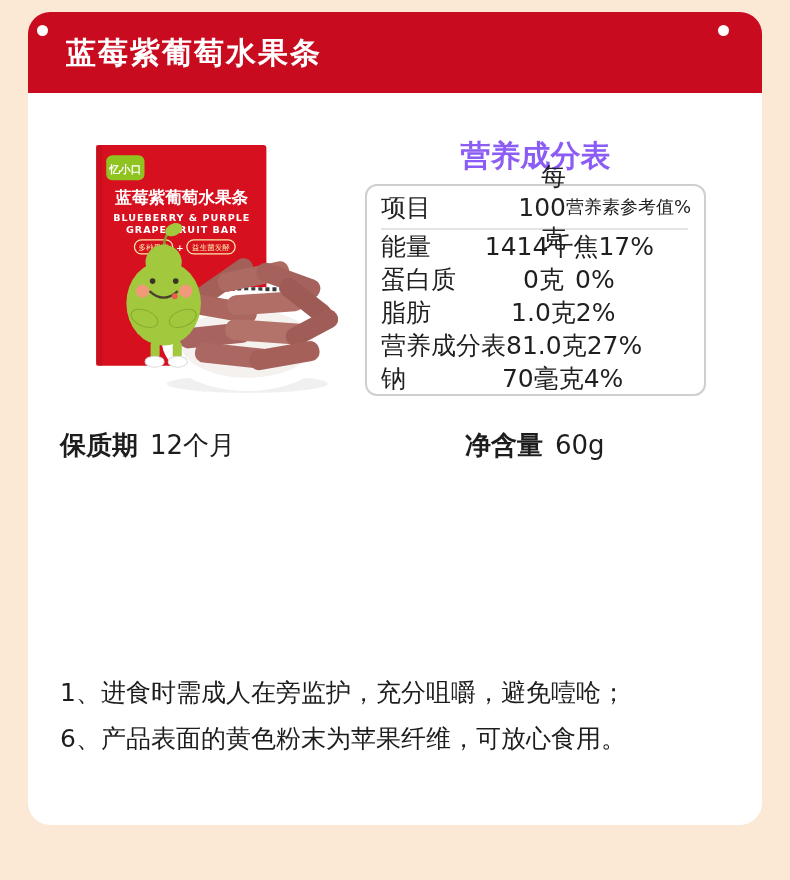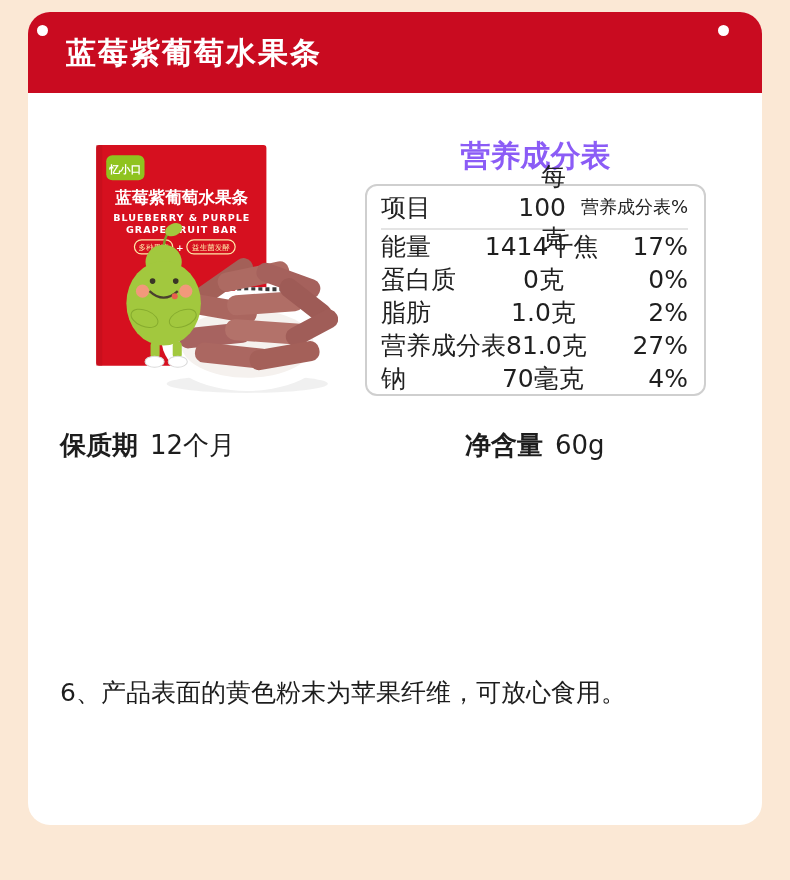--- a/index.html
+++ b/index.html
@@ -44,21 +44,21 @@
   .t-head {
     display:flex; align-items:center; height:44px;
     border-bottom:2px solid #e4e4e4; font-size:25px; color:#222;
   }
   .t-head .c1 { width:118px; }
   .t-head .c2 { flex:1; text-align:right; }
   .t-head .c3 { width:122px; text-align:right; font-size:18px; white-space:nowrap; }
   .t-row { display:flex; align-items:center; height:33px; font-size:25px; color:#1f1f1f; }
   .t-row .n   { width:131px; white-space:nowrap; }
   .t-row .v   { flex:1; text-align:center; white-space:nowrap; }
-  .t-row .nrv { width:113px; text-align:right; }
+  .t-row .nrv { width:113px; }
 
   .meta-row { position:absolute; left:0; top:416px; width:734px; font-size:26px; }
   .meta-item { position:absolute; top:0; white-space:nowrap; }
   .meta-item.shelf { left:32px; }
   .meta-item.net   { left:437px; }
   .meta-label { font-weight:bold; margin-right:12px; }
 
   .section-title { font-weight:bold; font-size:26px; color:#111; }
   .ingredients { position:absolute; left:32px; top:452px; width:672px; }
   .ingredients p {
@@ -145,21 +145,21 @@
           <ellipse cx="96" cy="183" rx="14" ry="8" fill="#a2c83e" stroke="#86ab2e" stroke-width="1" transform="rotate(-22 96 183)"></ellipse>
         </g>
       </svg>
     </div>
 
     <div class="nutrition-title">营养成分表</div>
     <div class="nutrition-table">
       <div class="t-head">
         <span class="c1">项目</span>
         <span class="c2">每100克</span>
-        <span class="c3">营养成分表%</span>
+        <span class="c3">营养素参考值%</span>
       </div>
       <div class="t-row">
         <span class="n">能量</span>
         <span class="v">1414千焦</span>
         <span class="nrv">17%</span>
       </div>
       <div class="t-row">
         <span class="n">蛋白质</span>
         <span class="v">0克</span>
         <span class="nrv">0%</span>
@@ -185,17 +185,18 @@
       <div class="meta-item shelf">
         <span class="meta-label">保质期</span><span>12个月</span>
       </div>
       <div class="meta-item net">
         <span class="meta-label">净含量</span><span>60g</span>
       </div>
     </div>
 
 
     <div class="tips">
+      <p>1、进食时需成人在旁监护，充分咀嚼，避免噎呛；</p>
       <p>6、产品表面的黄色粉末为苹果纤维，可放心食用。</p>
     </div>
 
   </div>
 </div>
 
 </body></html>

